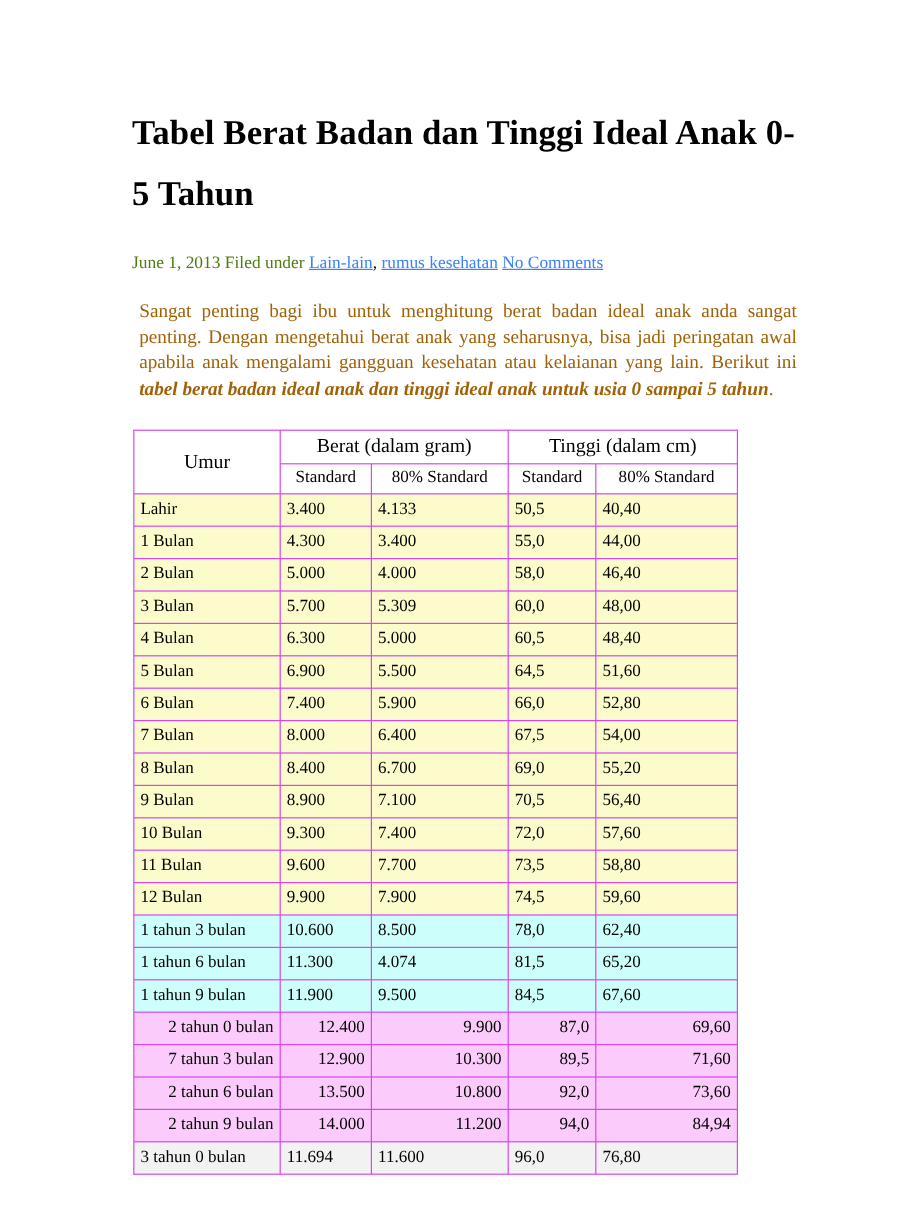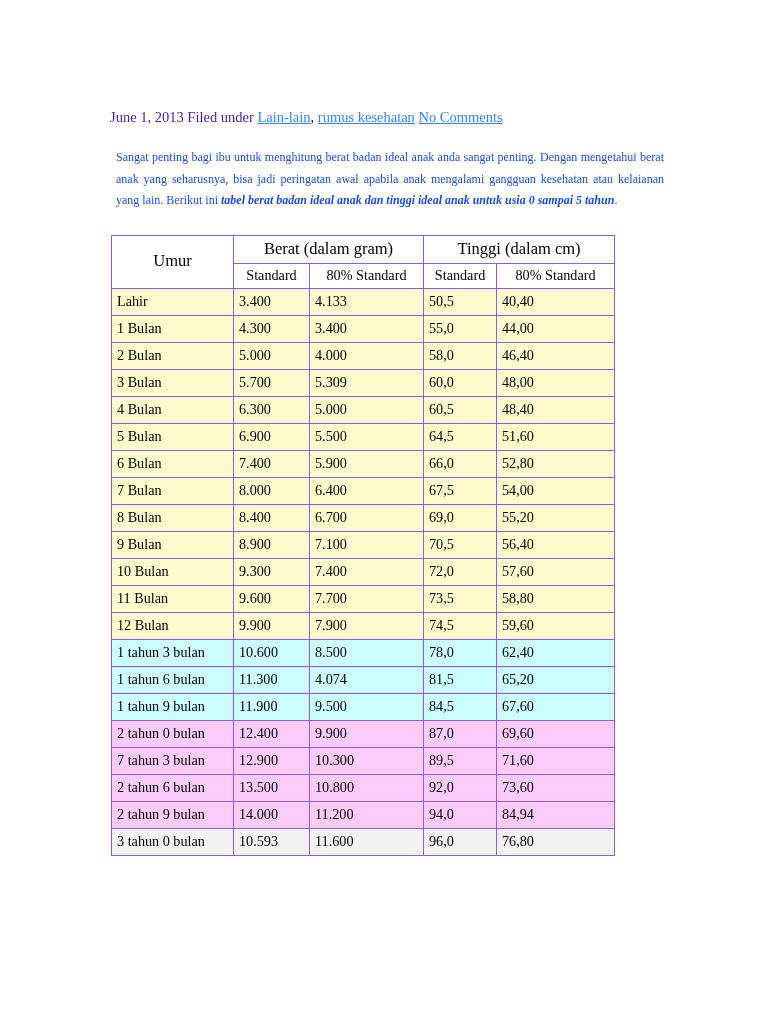--- a/index.html
+++ b/index.html
@@ -36,53 +36,53 @@
   }
 
   
   .meta-line {
     margin-top: 22px;
     font-size: 14.5px;
     line-height: 18px;
     color: #101010;
     white-space: nowrap;
   }
-  .meta-line .meta-text { color: #4c1d95; }
+  .meta-line .meta-text { color: #4d7c0f; }
   .meta-line a {
     color: #3b82f6;
     text-decoration: underline;
   }
   .meta-sep { color: #101010; }
 
   
   .intro {
     margin-top: 21px;
     margin-left: 6px;
     width: 548px;
-    font-size: 12px;
+    font-size: 16px;
     line-height: 21.5px;
     text-align: justify;
-    color: #1d4ed8;
+    color: #a16207;
   }
   .intro .emph {
     font-weight: bold;
     font-style: italic;
   }
 
   
   .table-wrap {
     margin-top: 23px;
     margin-left: 1px;
     width: 502px;
   }
   table.growth {
     border-collapse: separate;
     border-spacing: 1px;
     width: 502px;
-    background: #8b5cf6;
+    background: #d946ef;
     font-size: 14.2px;
     table-layout: fixed;
   }
   table.growth th,
   table.growth td {
     padding: 3px 5px 4px 5px;
     font-weight: normal;
     vertical-align: middle;
     overflow: hidden;
     white-space: nowrap;
@@ -105,34 +105,35 @@
     font-size: 14.2px;
     text-align: left;
     padding-left: 5px;
   }
   table.growth td {
     text-align: left;
     height: 19px;
   }
   tr.band-yellow td { background: #fbfbcc; }
   tr.band-cyan   td { background: #ccfffb; }
-  tr.band-pink   td { background: #fbccfb; }
+  tr.band-pink   td { background: #fbccfb; text-align: right; }
   tr.band-gray   td { background: #f2f2f2; }
 
   col.c-umur { width: 121px; }
   col.c-bs   { width: 75px; }
   col.c-b80  { width: 113px; }
   col.c-ts   { width: 72px; }
   col.c-t80  { width: 117px; }
 </style>
 </head>
 <body>
 
 <div class="page">
 
+  <h1 class="article-title">Tabel Berat Badan dan Tinggi Ideal Anak 0-5 Tahun</h1>
 
   <div class="meta-line">
     <span class="meta-text">June 1, 2013</span>
     <span class="meta-text">Filed under</span>
     <a href="#">Lain-lain</a><span class="meta-sep">,</span>
     <a href="#">rumus kesehatan</a>
     <a href="#">No Comments</a>
   </div>
 
   <p class="intro"><span>Sangat penting bagi ibu untuk menghitung berat badan ideal anak anda sangat penting. Dengan mengetahui berat anak yang seharusnya, bisa jadi peringatan awal apabila anak mengalami gangguan kesehatan atau kelaianan yang lain. Berikut ini </span><span class="emph">tabel berat badan ideal anak dan tinggi ideal anak untuk usia 0 sampai 5 tahun</span><span>.</span></p>
@@ -295,21 +296,21 @@
           </tr>
           <tr class="band-pink">
             <td>2 tahun 9 bulan</td>
             <td>14.000</td>
             <td>11.200</td>
             <td>94,0</td>
             <td>84,94</td>
           </tr>
           <tr class="band-gray">
             <td>3 tahun 0 bulan</td>
-            <td>10.593</td>
+            <td>11.694</td>
             <td>11.600</td>
             <td>96,0</td>
             <td>76,80</td>
           </tr>
         </tbody>
     </table>
   </div>
 
 </div>
 

